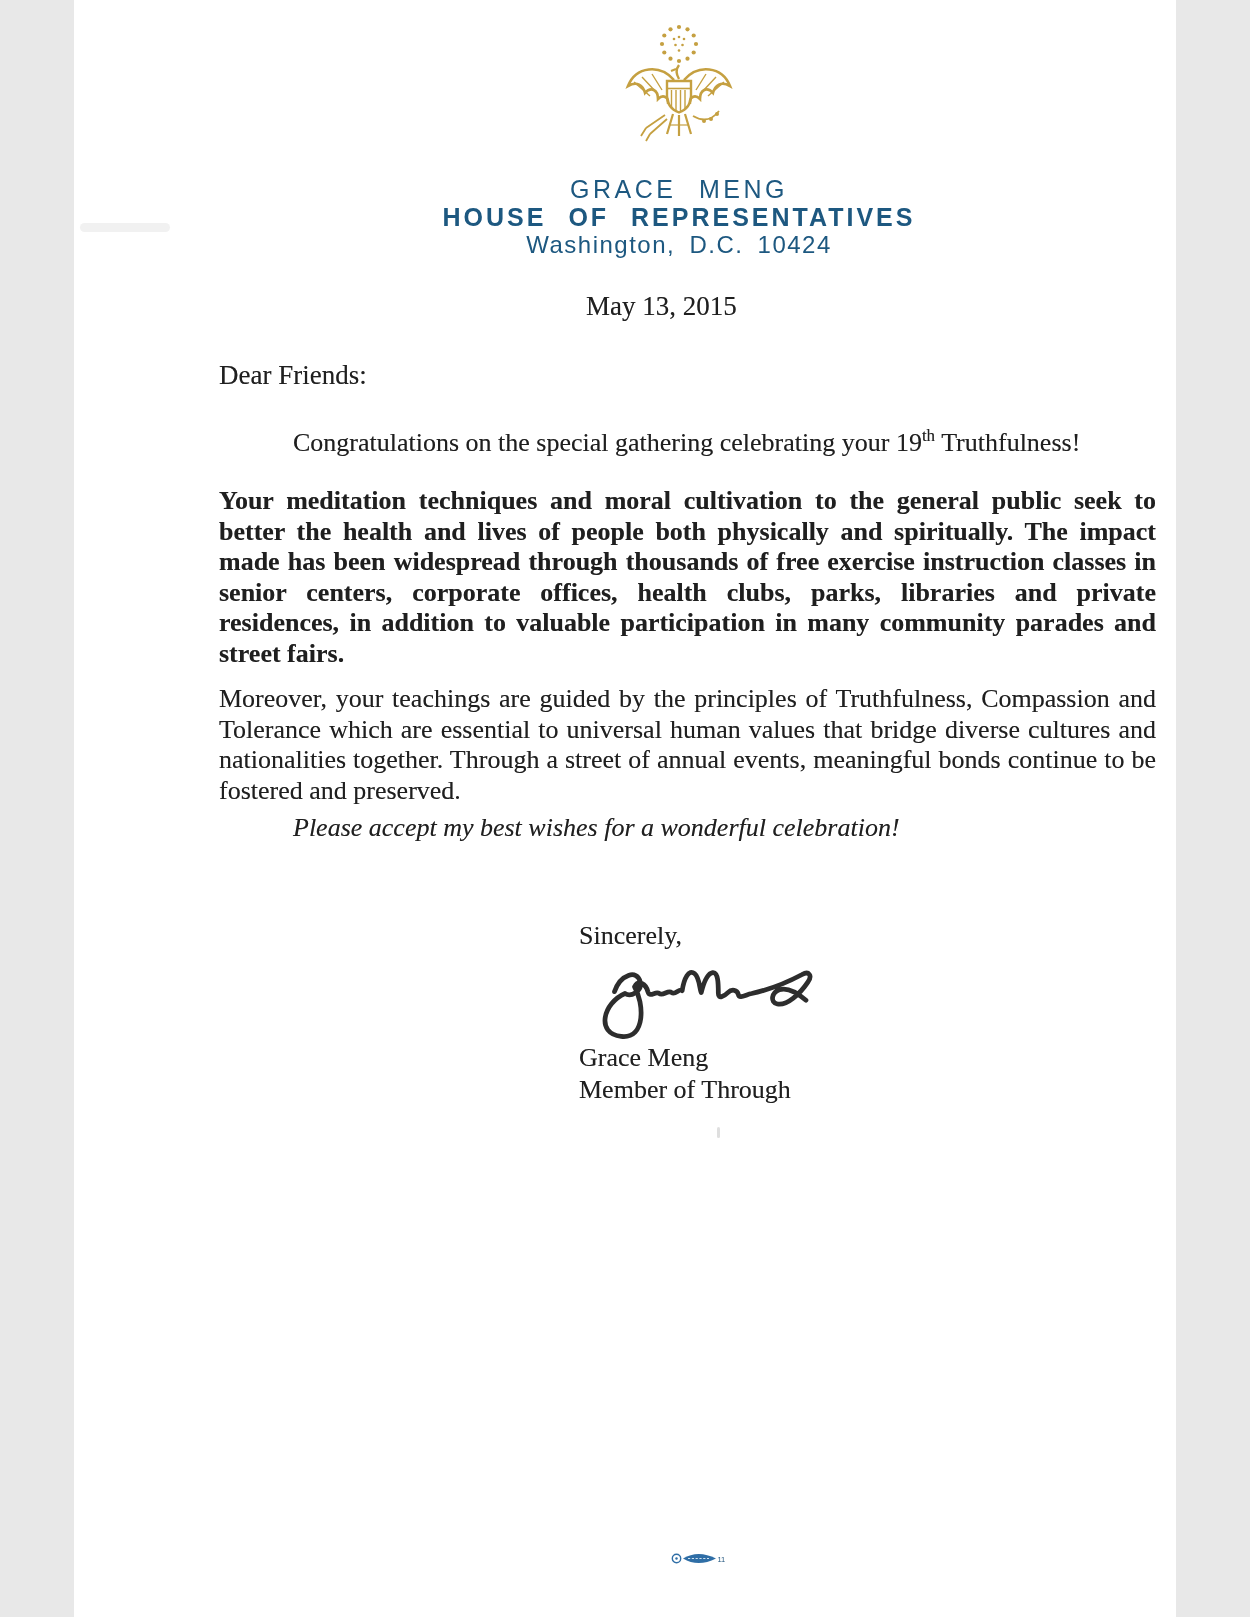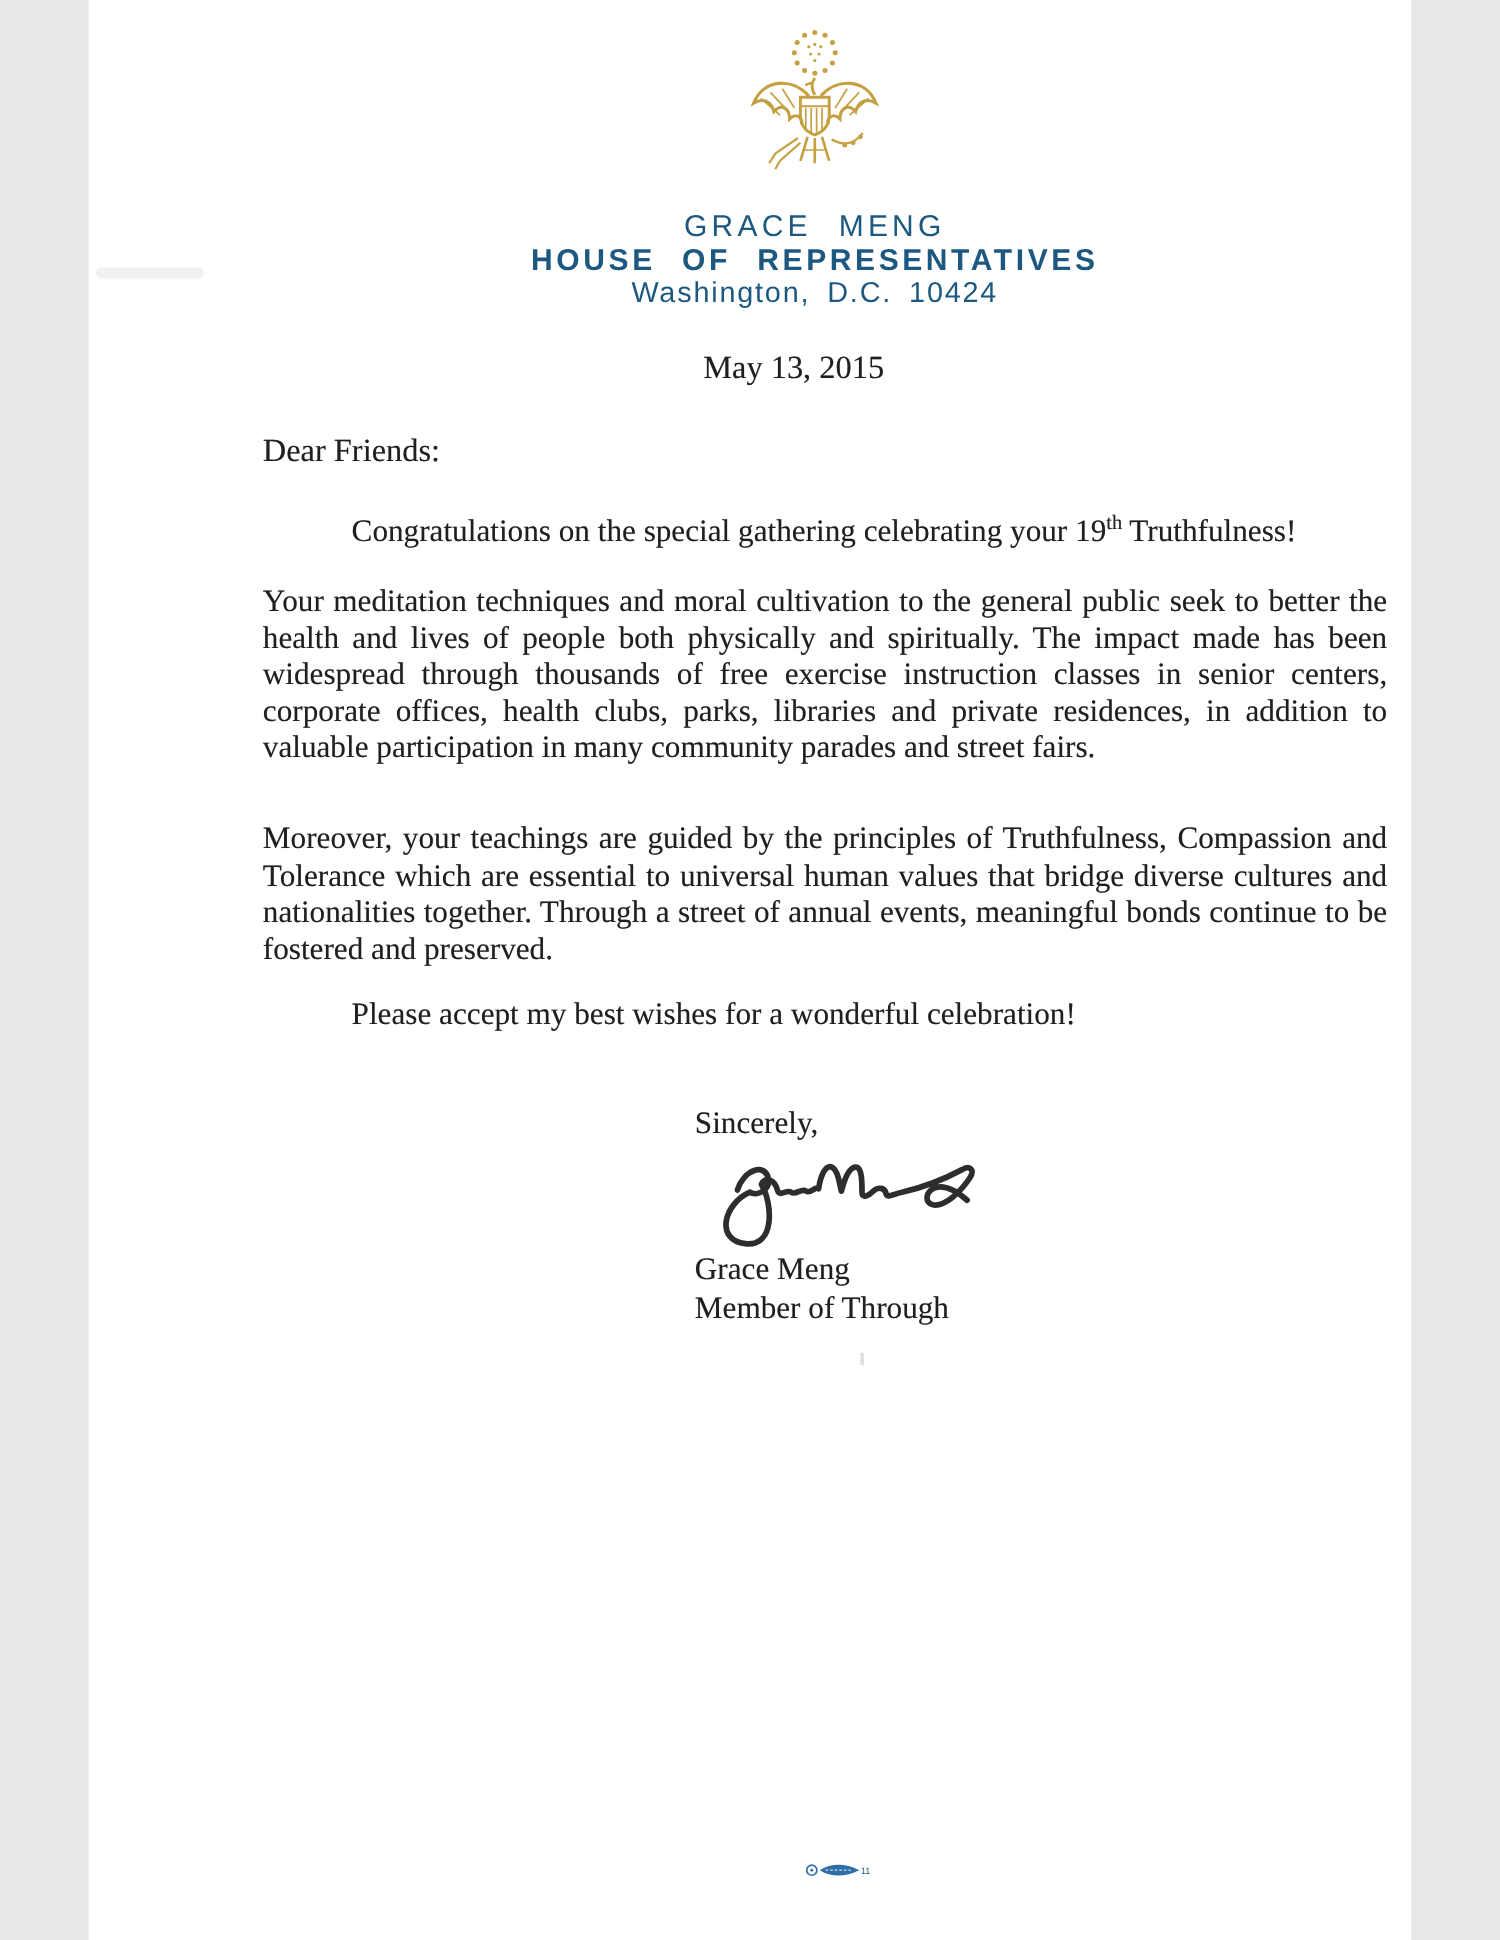--- a/index.html
+++ b/index.html
@@ -30,23 +30,23 @@
   .lh-address{font-size:24px;letter-spacing:1.5px;word-spacing:6px;}
 
   .soft{text-shadow:0 0 .6px rgba(0,0,0,.4);}
 
   .date{position:absolute;top:291px;left:512px;font-size:27px;}
   .salutation{position:absolute;top:360px;left:145px;font-size:27px;}
 
   .bodyblock{position:absolute;left:145px;width:937px;font-size:26px;line-height:30.5px;}
   .congrats{top:421px;text-indent:74px;}
   .congrats sup{font-size:17px;}
-  .para1{top:486px;text-align:justify;}
+  .para1{top:486px;text-align:justify;font-weight:bold;}
   .para2{top:684px;text-align:justify;}
-  .closing{top:830px;text-indent:74px;}
+  .closing{top:813px;text-indent:74px;font-style:italic;}
 
   .sincerely{position:absolute;top:921px;left:505px;font-size:26px;}
   .signature{position:absolute;top:944px;left:506px;}
   .signer-name{position:absolute;top:1043px;left:505px;font-size:26px;}
   .signer-title{position:absolute;top:1075px;left:505px;font-size:26px;}
 
   .union-bug{position:absolute;top:1550px;left:596px;}
 </style>
 </head>
 <body>

